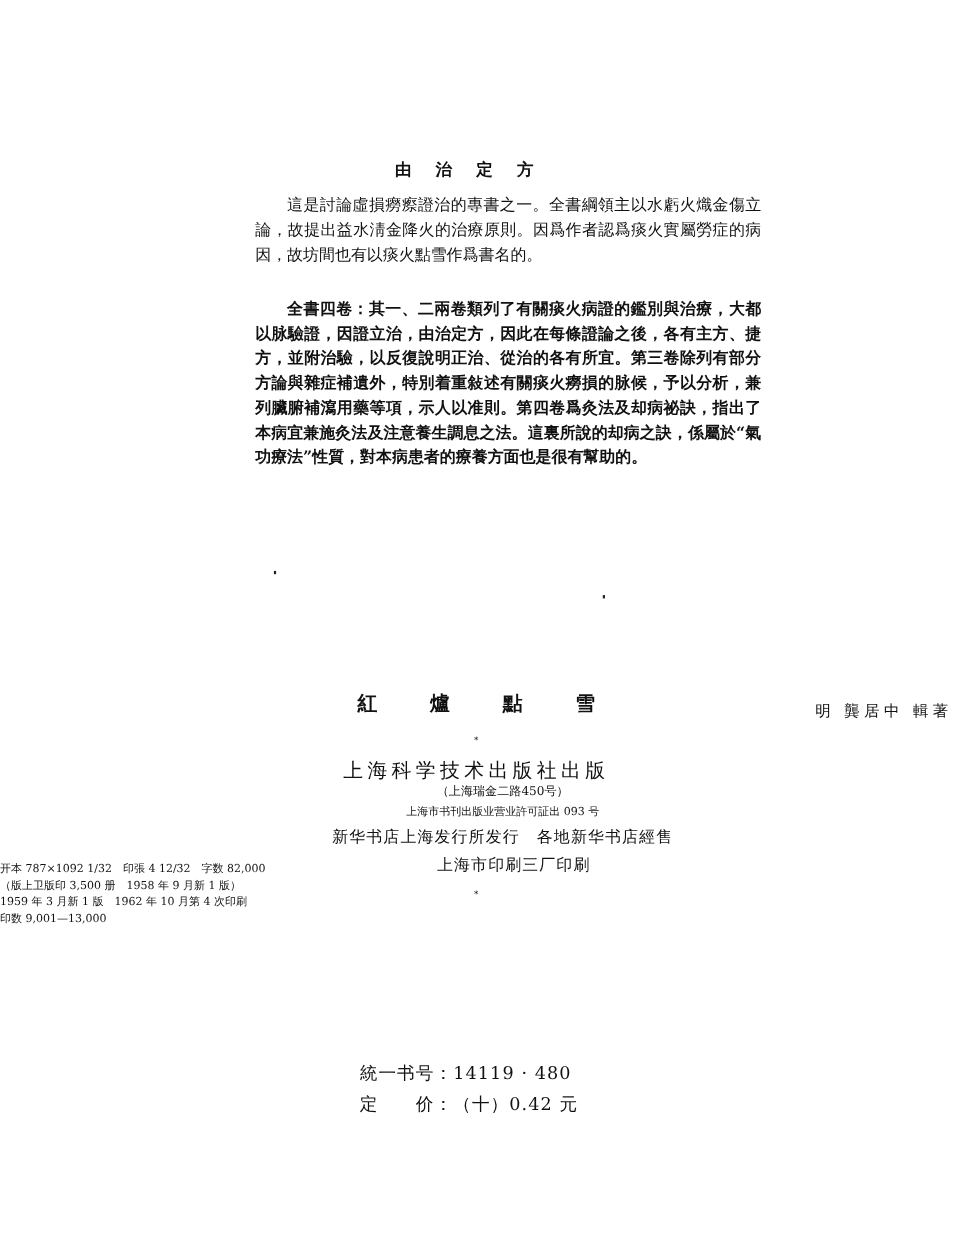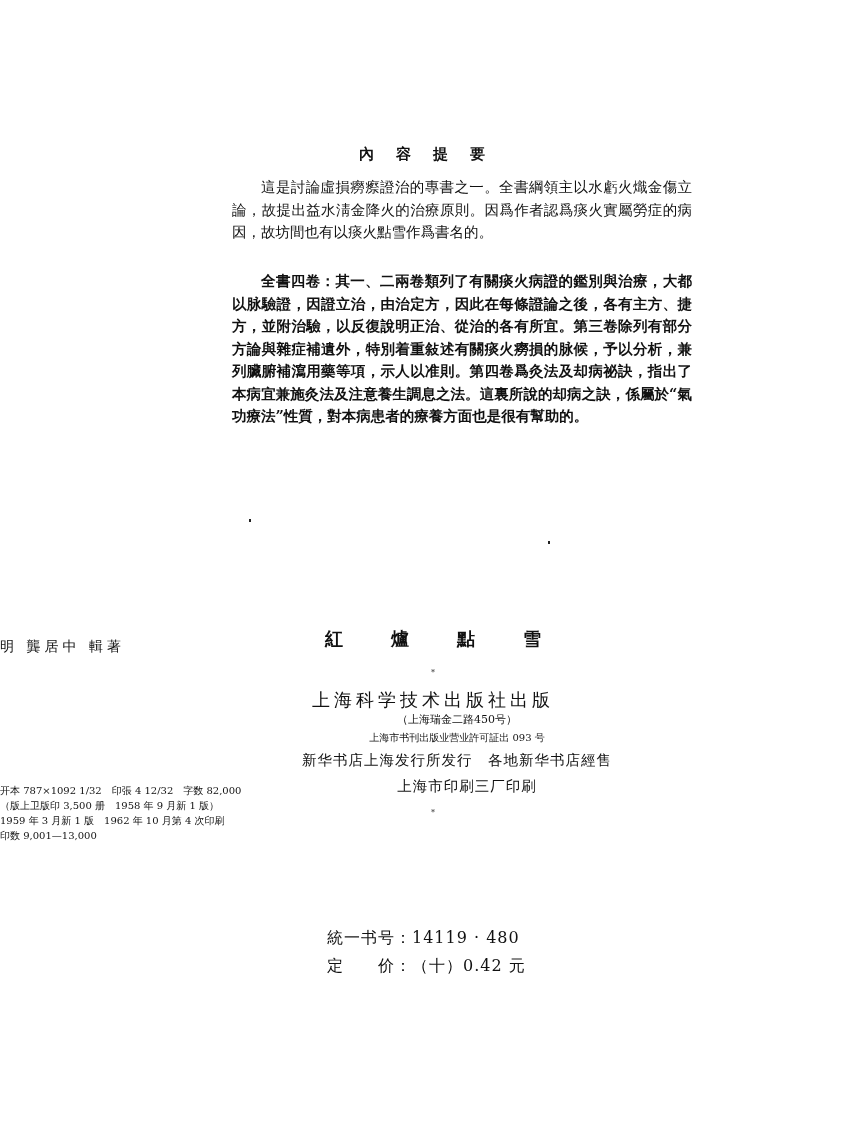--- a/index.html
+++ b/index.html
@@ -3,35 +3,35 @@
 <meta charset="utf-8">
 <style>
   html,body{margin:0;padding:0;background:#fff;}
   body{width:866px;height:1122px;position:relative;overflow:hidden;color:#111;font-family:"DejaVu Serif",serif;}
   .abs{position:absolute;}
   .summary-title{left:0;width:866px;top:145px;text-align:center;font-weight:bold;font-size:15px;letter-spacing:22px;font-family:"DejaVu Sans",sans-serif;}
   .para{left:232px;width:460px;font-size:14.5px;line-height:22.5px;text-align:justify;text-indent:2em;}
   .p1{top:176px;}
   .p2{top:270px;font-weight:bold;}
   .book-title{left:0;width:866px;top:605px;text-align:center;font-weight:bold;font-size:18px;letter-spacing:48px;font-family:"DejaVu Sans",sans-serif;padding-left:48px;box-sizing:border-box;margin-top:22px;}
-  .author{left:0;width:866px;top:638px;text-align:left;font-size:14px;letter-spacing:4px;}
+  .author{left:0;width:866px;top:638px;text-align:right;font-size:14px;letter-spacing:4px;}
   .star{left:0;width:866px;text-align:center;font-size:8px;}
   .pub{left:0;width:866px;top:688px;text-align:center;font-size:18px;letter-spacing:4px;}
   .center-line{left:0;width:866px;text-align:center;margin-left:24px;}
   .small{font-size:11px;}
   .tiny{font-size:10px;}
   .med{font-size:14.5px;letter-spacing:1px;}
   .specs{left:0;width:712px;top:783px;text-align:left;font-size:10px;line-height:15px;}
-  .isbn{left:327px;top:924px;font-size:16px;line-height:28px;letter-spacing:1px;}
+  .isbn{left:327px;top:962px;font-size:16px;line-height:28px;letter-spacing:1px;}
   .mark{width:2px;height:3px;background:#222;}
 </style>
 </head>
 <body>
 
-<div class="abs summary-title">內容提要</div>
+<div class="abs summary-title">由治定方</div>
 <div class="abs para p1">這是討論虛損癆瘵證治的專書之一。全書綱領主以水虧火熾金傷立論，故提出益水淸金降火的治療原則。因爲作者認爲痰火實屬勞症的病因，故坊間也有以痰火點雪作爲書名的。</div>
 <div class="abs para p2">全書四卷：其一、二兩卷類列了有關痰火病證的鑑別與治療，大都以脉驗證，因證立治，由治定方，因此在每條證論之後，各有主方、捷方，並附治驗，以反復說明正治、從治的各有所宜。第三卷除列有部分方論與雜症補遺外，特別着重敍述有關痰火癆損的脉候，予以分析，兼列臟腑補瀉用藥等項，示人以准則。第四卷爲灸法及却病祕訣，指出了本病宜兼施灸法及注意養生調息之法。這裏所說的却病之訣，係屬於“氣功療法”性質，對本病患者的療養方面也是很有幫助的。</div>
 
 <div class="abs mark" style="left:249px;top:519px;"></div>
 <div class="abs mark" style="left:548px;top:541px;"></div>
 
 <div class="abs book-title">紅爐點雪</div>
 <div class="abs author">明 龔居中 輯著</div>
 <div class="abs star" style="top:668px;">*</div>
 <div class="abs pub">上海科学技术出版社出版</div>

